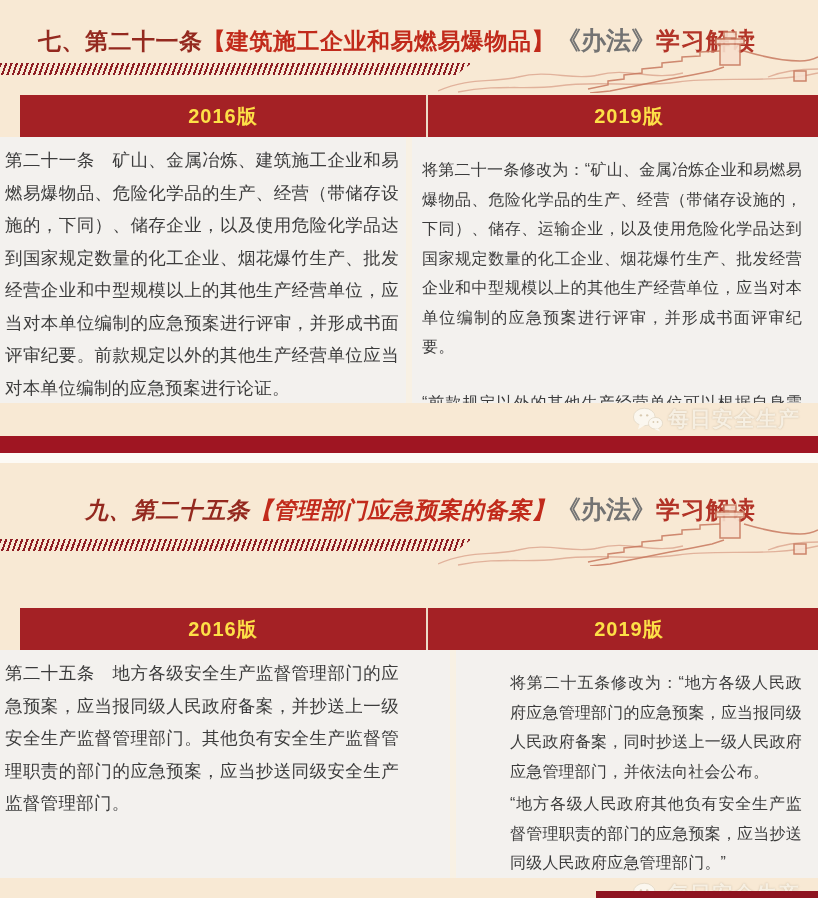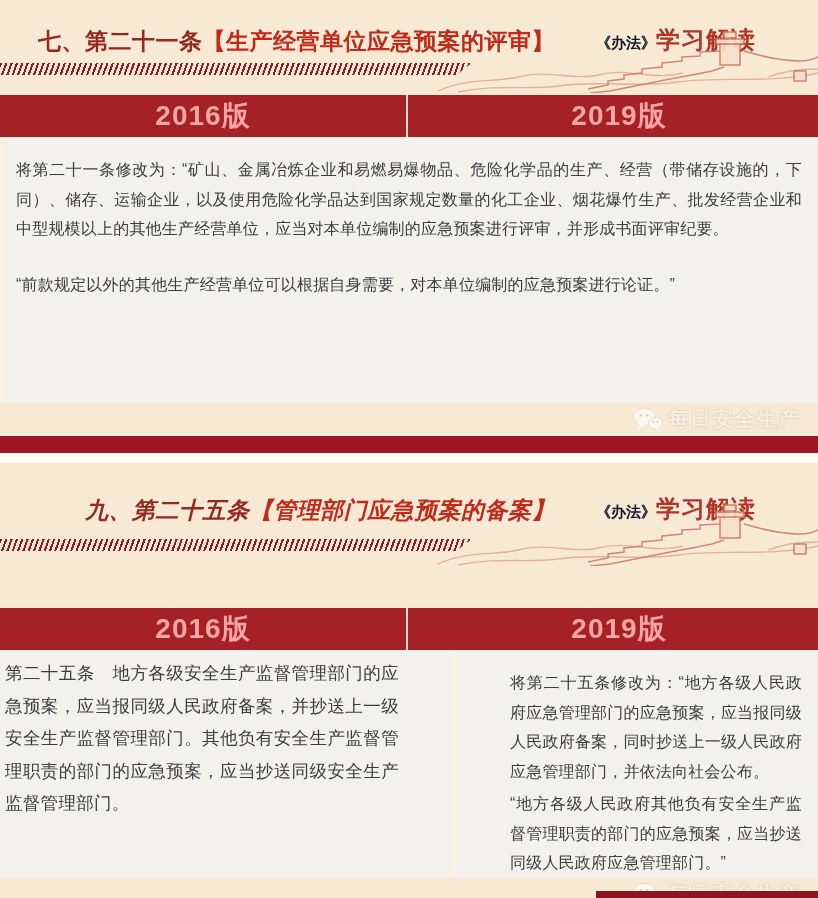--- a/index.html
+++ b/index.html
@@ -13,34 +13,34 @@
   .band.s1{height:95px;}
   .band.s2{height:145px;}
   .title-row{position:absolute;font-size:23px;font-weight:700;white-space:nowrap;letter-spacing:.5px;}
   .s1 .title-row{left:38px;top:26px;}
   .s2 .title-row{left:85px;top:32px;font-style:italic;}
   .t-prefix{color:#94291f;text-align:right;}
   .t-bracket{color:#c12a1b;}
   .badge{position:absolute;right:62px;white-space:nowrap;font-weight:700;}
   .s1 .badge{top:24px;}
   .s2 .badge{top:30px;}
-  .badge .book{color:#0f172a;font-size:15px;}
+  .badge .book{color:#737373;font-size:25px;}
   .badge .study{color:#b23327;font-size:24px;letter-spacing:1px;}
   .hatch{
     position:absolute;left:0;width:472px;height:12px;
     background:repeating-linear-gradient(110deg,#8e1d22 0,#8e1d22 2px,rgba(0,0,0,0) 2px,rgba(0,0,0,0) 5px);
     clip-path:polygon(0 0,100% 0,calc(100% - 16px) 100%,0 100%);
   }
   .s1 .hatch{top:63px;}
   .s2 .hatch{top:76px;}
   .greatwall{position:absolute;right:0;width:380px;height:62px;}
   .s1 .greatwall{bottom:2px;}
   .s2 .greatwall{bottom:42px;}
   
-  .tbl-header{display:flex;height:42px;background:#a42125;color:#fca5a5;font-weight:700;font-size:28px;text-align:center;}
+  .tbl-header{display:flex;height:42px;background:#a42125;color:#fde047;font-weight:700;font-size:20px;text-align:center;margin-left:20px;}
   .hcell{line-height:42px;letter-spacing:1px;}
   .hcell.l{width:406px;}
   .hdiv{width:2px;background:#ecdcc8;}
   .hcell.r{flex:1;padding-left:12px;}
   .tbl-body{display:flex;background:#f3f1ee;color:#3c3c3c;}
   .tbl-body.body1{height:266px;}
   .tbl-body.body2{height:228px;gap:44px;}
   .cell{box-sizing:border-box;overflow:hidden;}
   .cell.l{width:406px;padding:7px 7px 0 5px;font-size:17.5px;line-height:32.5px;letter-spacing:.3px;}
   .vdiv{width:6px;background:#f8f1e4;}
@@ -61,21 +61,21 @@
   .white-gap{height:10px;background:#fdfaf5;}
   .bottom-strip{position:absolute;right:0;bottom:0;width:222px;height:7px;background:#8e1420;}
 </style>
 </head>
 <body>
 
 <div class="paper">
 
   <div class="band s1">
     <div class="title-row">
-      <span class="t-prefix">七、第二十一条</span><span class="t-bracket">【生产经营单位应急预案的评审】</span>
+      <span class="t-prefix">七、第二十一条</span><span class="t-bracket">【建筑施工企业和易燃易爆物品】</span>
     </div>
     <div class="badge">
       <span class="book">《办法》</span><span class="study">学习解读</span>
     </div>
     <div class="hatch"></div>
     <svg class="greatwall" viewBox="0 0 380 62" preserveAspectRatio="none">
       <g fill="none" stroke="#d89b84" stroke-width="1.3" opacity="0.7">
         <path d="M0,60 C30,46 55,52 80,46 C110,38 135,50 160,44 C190,36 215,50 245,42"></path>
         <path d="M20,61 C60,53 90,59 120,55 C160,49 200,57 240,51 C280,45 330,53 380,42"></path>
         <path d="M330,46 C345,40 362,38 380,38"></path>
@@ -94,20 +94,23 @@
     </svg>
   </div>
 
   <div class="tbl-header">
     <div class="hcell l">2016版</div>
     <div class="hdiv"></div>
     <div class="hcell r">2019版</div>
   </div>
 
   <div class="tbl-body body1">
+    <div class="cell l">
+      <p>第二十一条　矿山、金属冶炼、建筑施工企业和易燃易爆物品、危险化学品的生产、经营（带储存设施的，下同）、储存企业，以及使用危险化学品达到国家规定数量的化工企业、烟花爆竹生产、批发经营企业和中型规模以上的其他生产经营单位，应当对本单位编制的应急预案进行评审，并形成书面评审纪要。前款规定以外的其他生产经营单位应当对本单位编制的应急预案进行论证。</p>
+    </div>
     <div class="vdiv"></div>
     <div class="cell r">
       <p>将第二十一条修改为：“矿山、金属冶炼企业和易燃易爆物品、危险化学品的生产、经营（带储存设施的，下同）、储存、运输企业，以及使用危险化学品达到国家规定数量的化工企业、烟花爆竹生产、批发经营企业和中型规模以上的其他生产经营单位，应当对本单位编制的应急预案进行评审，并形成书面评审纪要。</p>
       <p class="gap-lg">“前款规定以外的其他生产经营单位可以根据自身需要，对本单位编制的应急预案进行论证。”</p>
     </div>
   </div>
 
   <div class="wm-band wm1">
     <div class="watermark">
       <svg width="30" height="25" viewBox="0 0 36 30">

